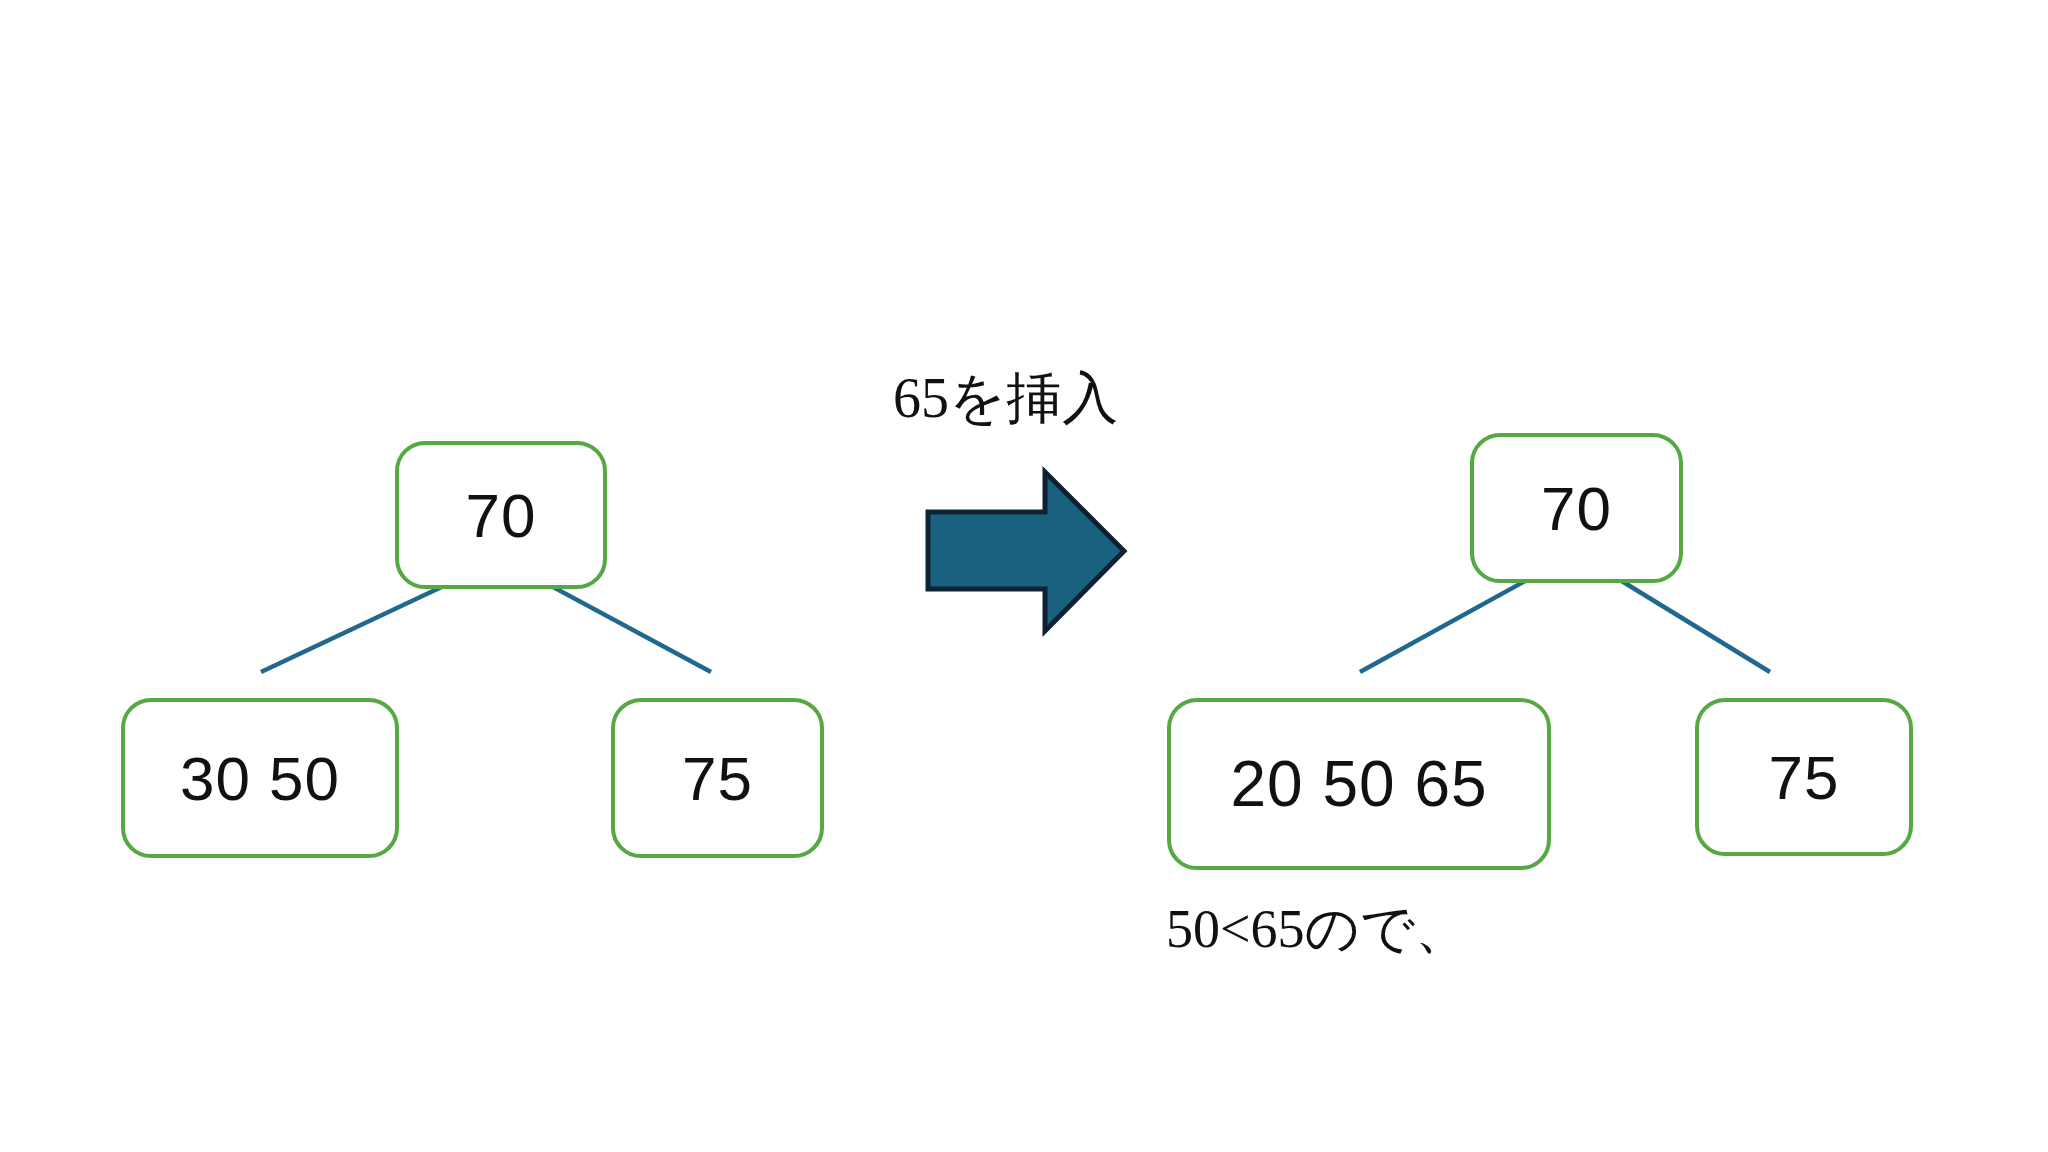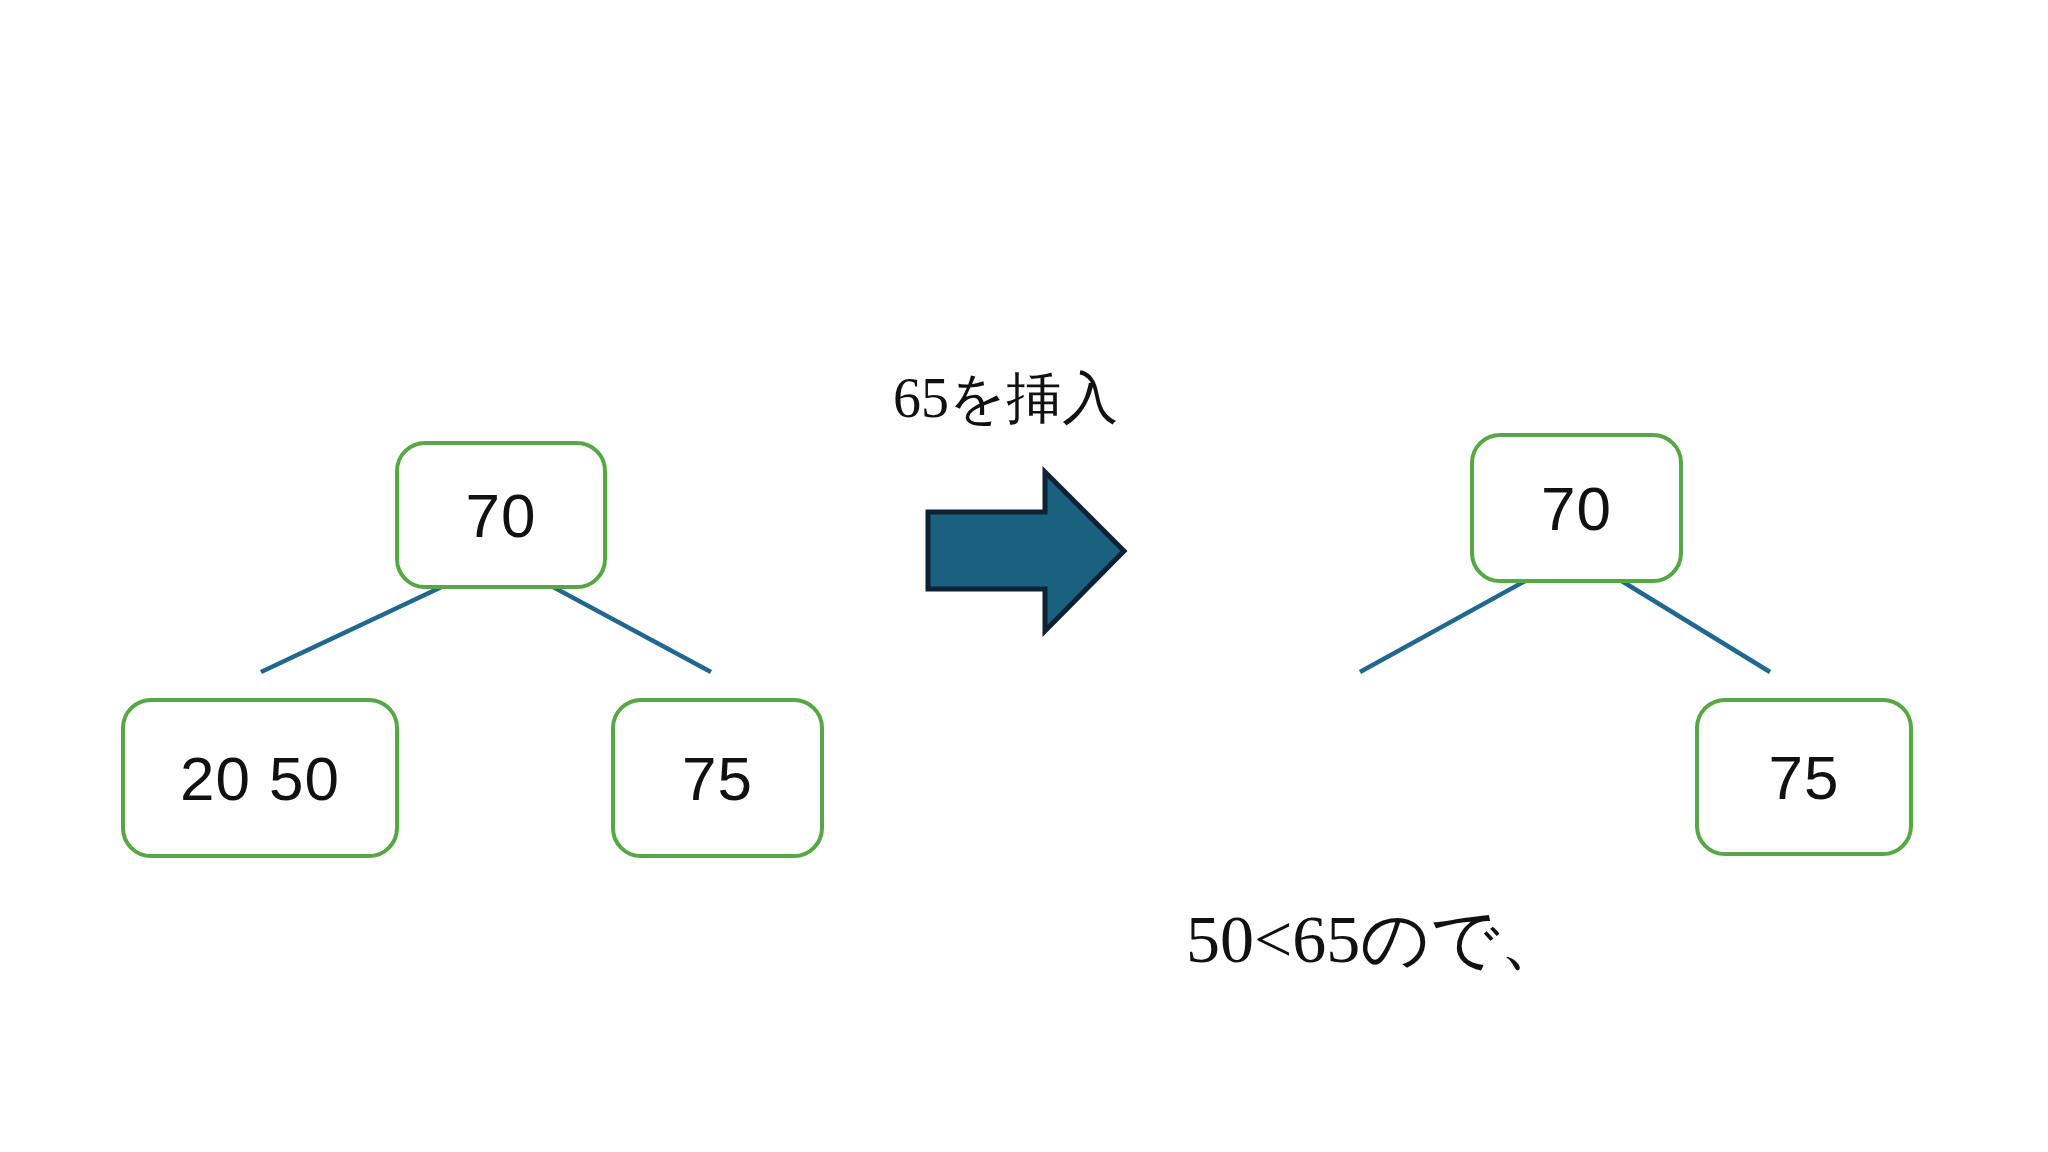--- a/index.html
+++ b/index.html
@@ -63,48 +63,48 @@
   }
   .insert-label {
     left: 893px;
     top: 366px;
     font-size: 56px;
     line-height: 1.15;
   }
   .note {
     left: 1166px;
     top: 893px;
-    font-size: 68px;
+    font-size: 54px;
     line-height: 1.36;
-    margin-left: 20px;
   }
 </style>
 </head>
 <body>
 
 <div class="stage">
 
   <svg class="connector-layer" viewBox="0 0 2048 1152">
     <line class="edge" x1="501" y1="559" x2="261" y2="672"></line>
     <line class="edge" x1="501" y1="559" x2="711" y2="672"></line>
     <line class="edge" x1="1576" y1="553" x2="1360" y2="672"></line>
     <line class="edge" x1="1576" y1="553" x2="1770" y2="672"></line>
     <polygon class="arrow-shape" points="928,512 1045,512 1045,472 1124,551 1045,631 1045,589 928,589"></polygon>
   </svg>
 
   <div class="node node-root-before">70</div>
 
-  <div class="node node-left-before">20 50</div>
+  <div class="node node-left-before">30 50</div>
 
   <div class="node node-right-before">75</div>
 
   <div class="jp-text insert-label">65を挿入</div>
 
   <div class="node node-root-after">70</div>
 
+  <div class="node node-left-after">20 50 65</div>
 
   <div class="node node-right-after">75</div>
 
   <div class="jp-text note">
     <div>50&lt;65ので、</div>
   </div>
 
 </div>
 
 </body></html>

